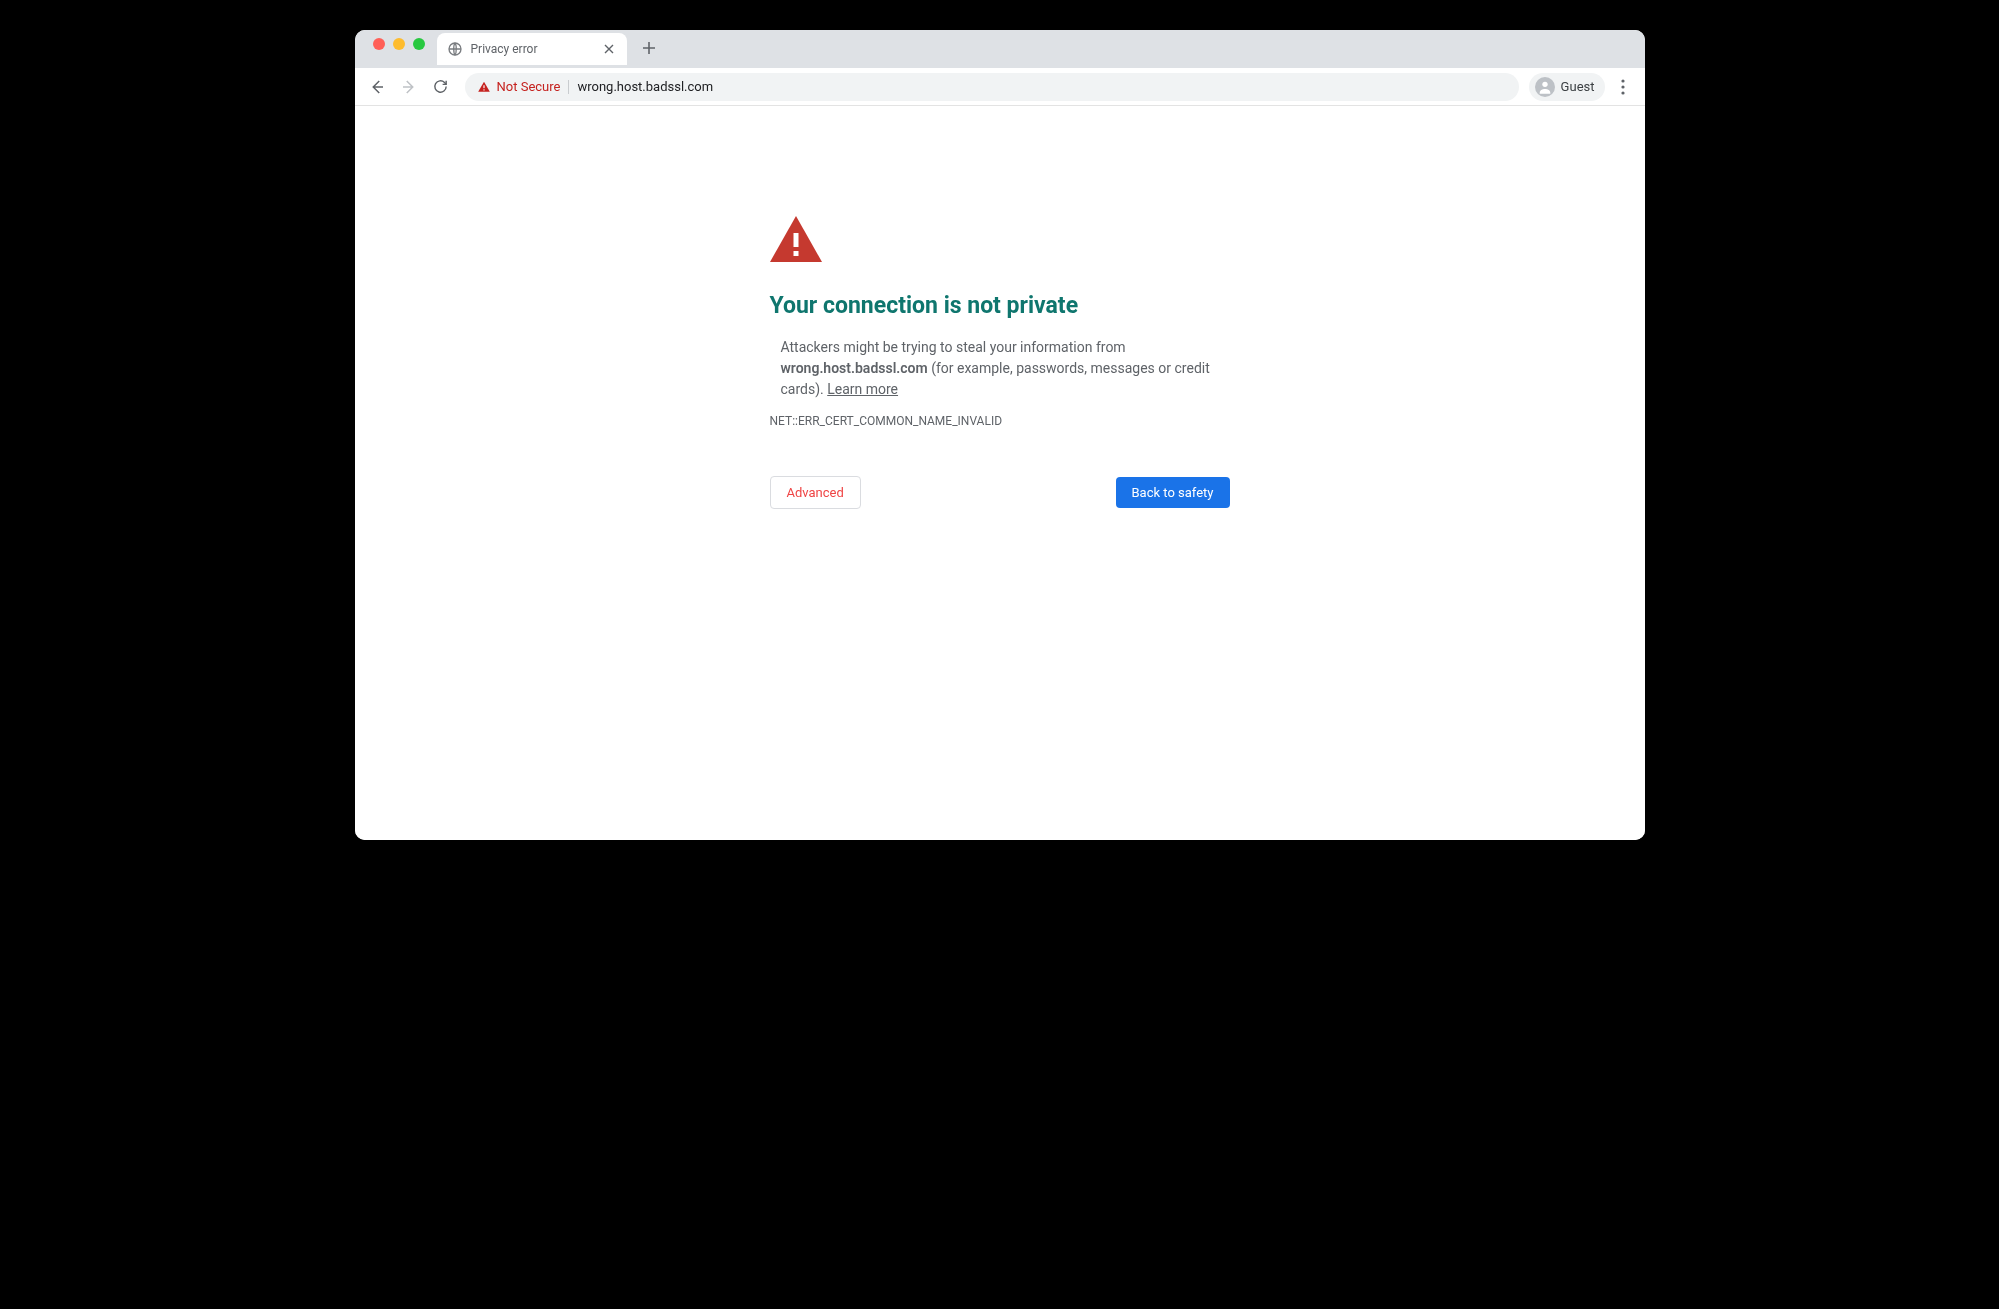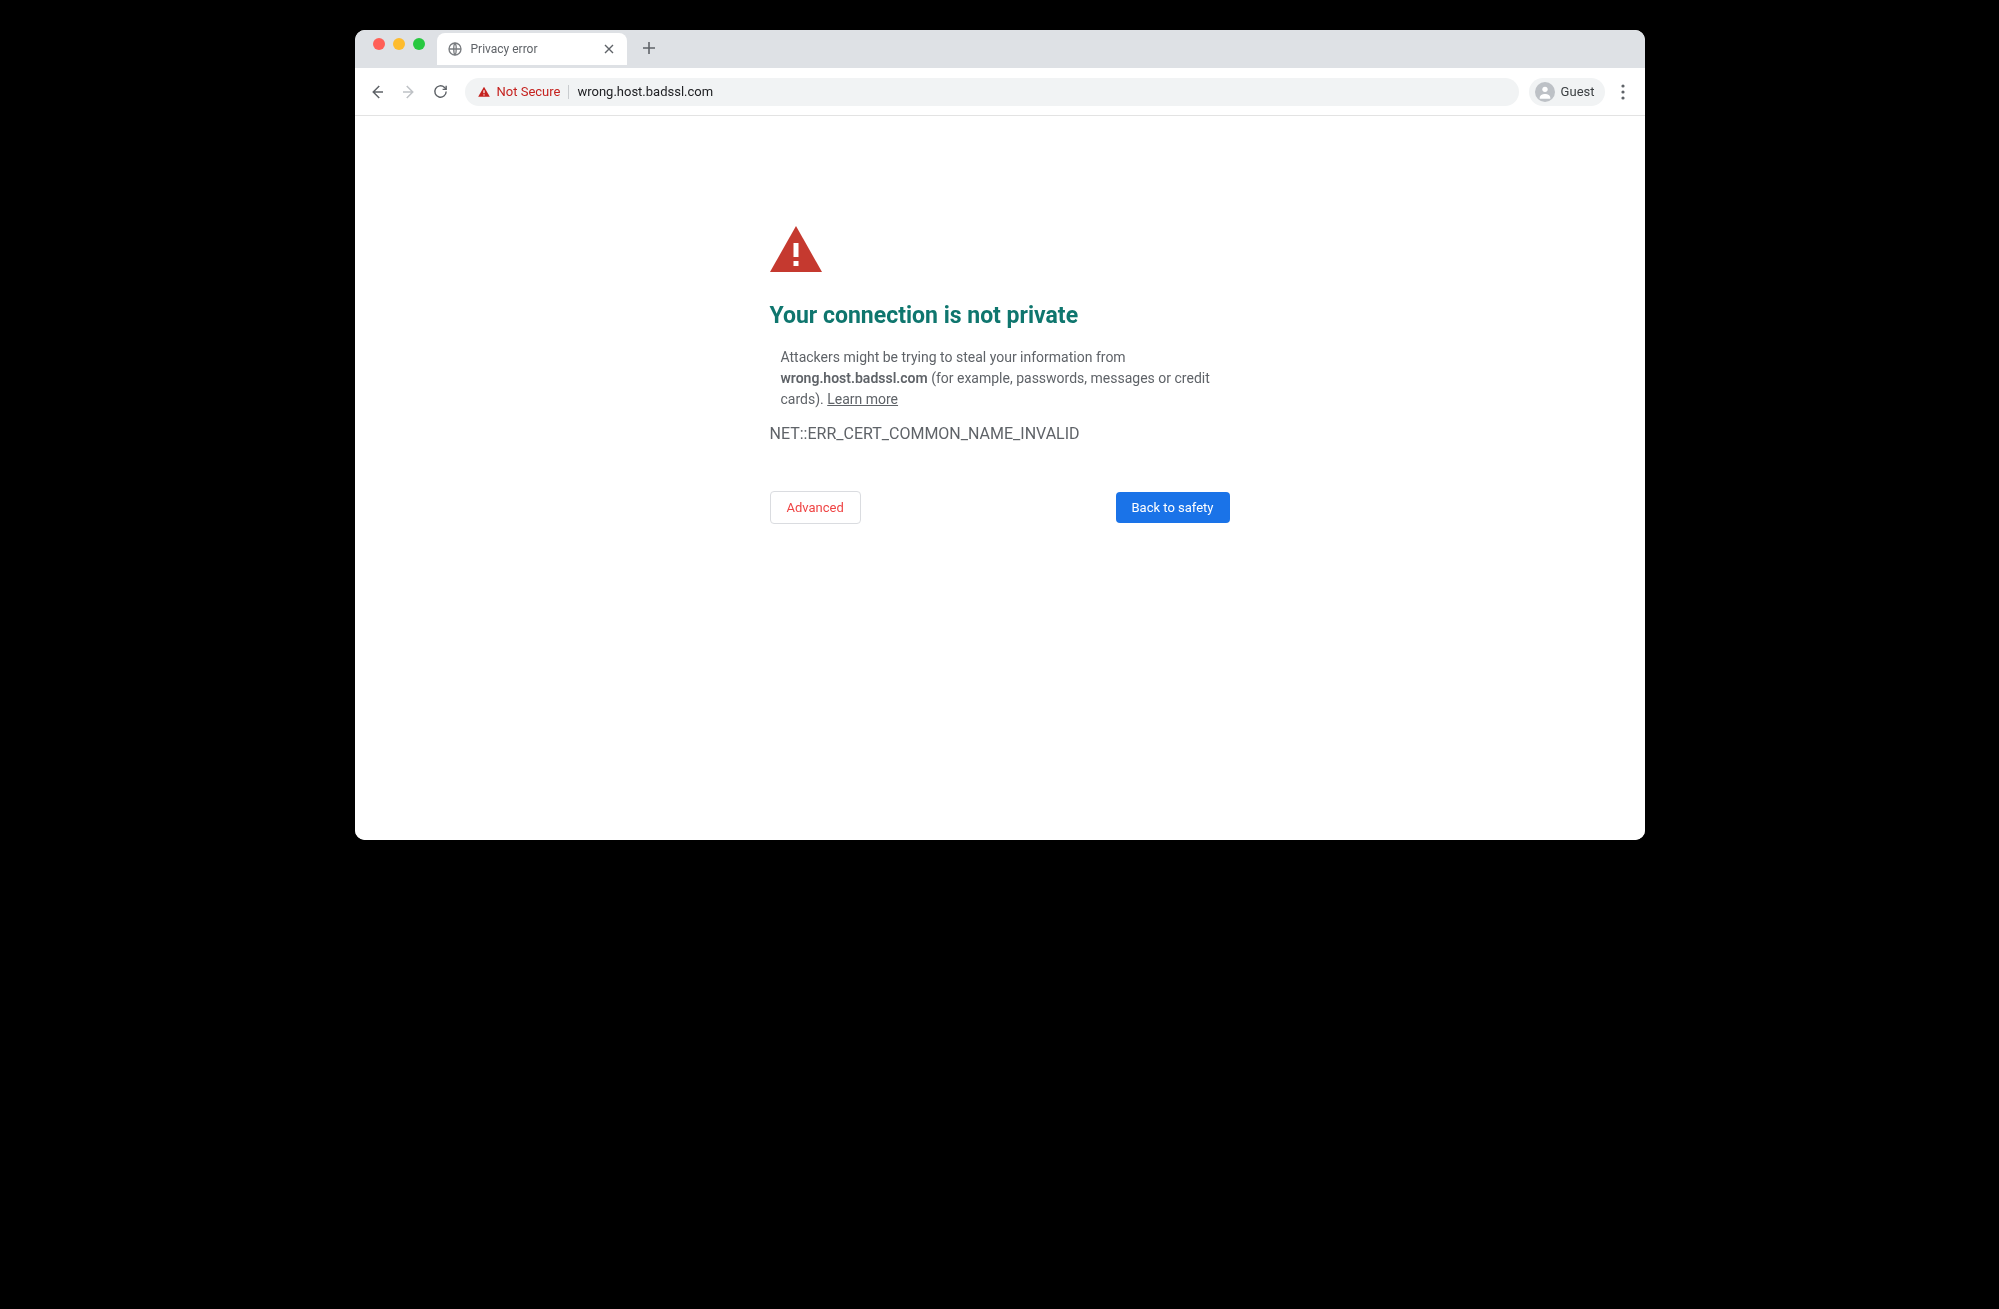--- a/index.html
+++ b/index.html
@@ -73,21 +73,21 @@
     .newtab {
       width: 28px; height: 28px;
       margin-left: 8px; margin-bottom: 2px;
       display: flex; align-items: center; justify-content: center;
       color: #5f6368;
       font-size: 18px;
       cursor: pointer;
       border-radius: 50%;
     }
     .toolbar {
-      height: 48px;
+      height: 38px;
       background: #ffffff;
       border-bottom: 1px solid #e3e3e3;
       display: flex;
       align-items: center;
       padding: 0 8px;
       gap: 4px;
     }
     .navbtn {
       width: 28px; height: 28px;
       display: flex; align-items: center; justify-content: center;
@@ -164,21 +164,21 @@
     .interstitial p.body {
       font-size: 14px;
       color: #5f6368;
       line-height: 1.5;
       margin-bottom: 14px;
       margin-left: 11px;
     }
     .interstitial p.body b { color: #5f6368; font-weight: 600; }
     .interstitial p.body a { color: #5f6368; text-decoration: underline; cursor: pointer; }
     .error-code {
-      font-size: 16px;
+      font-size: 12px;
       color: #5f6368;
       margin-bottom: 48px;
     }
     .btnrow {
       display: flex;
       justify-content: space-between;
       align-items: center;
     }
     .btn {
       font-size: 13px;

